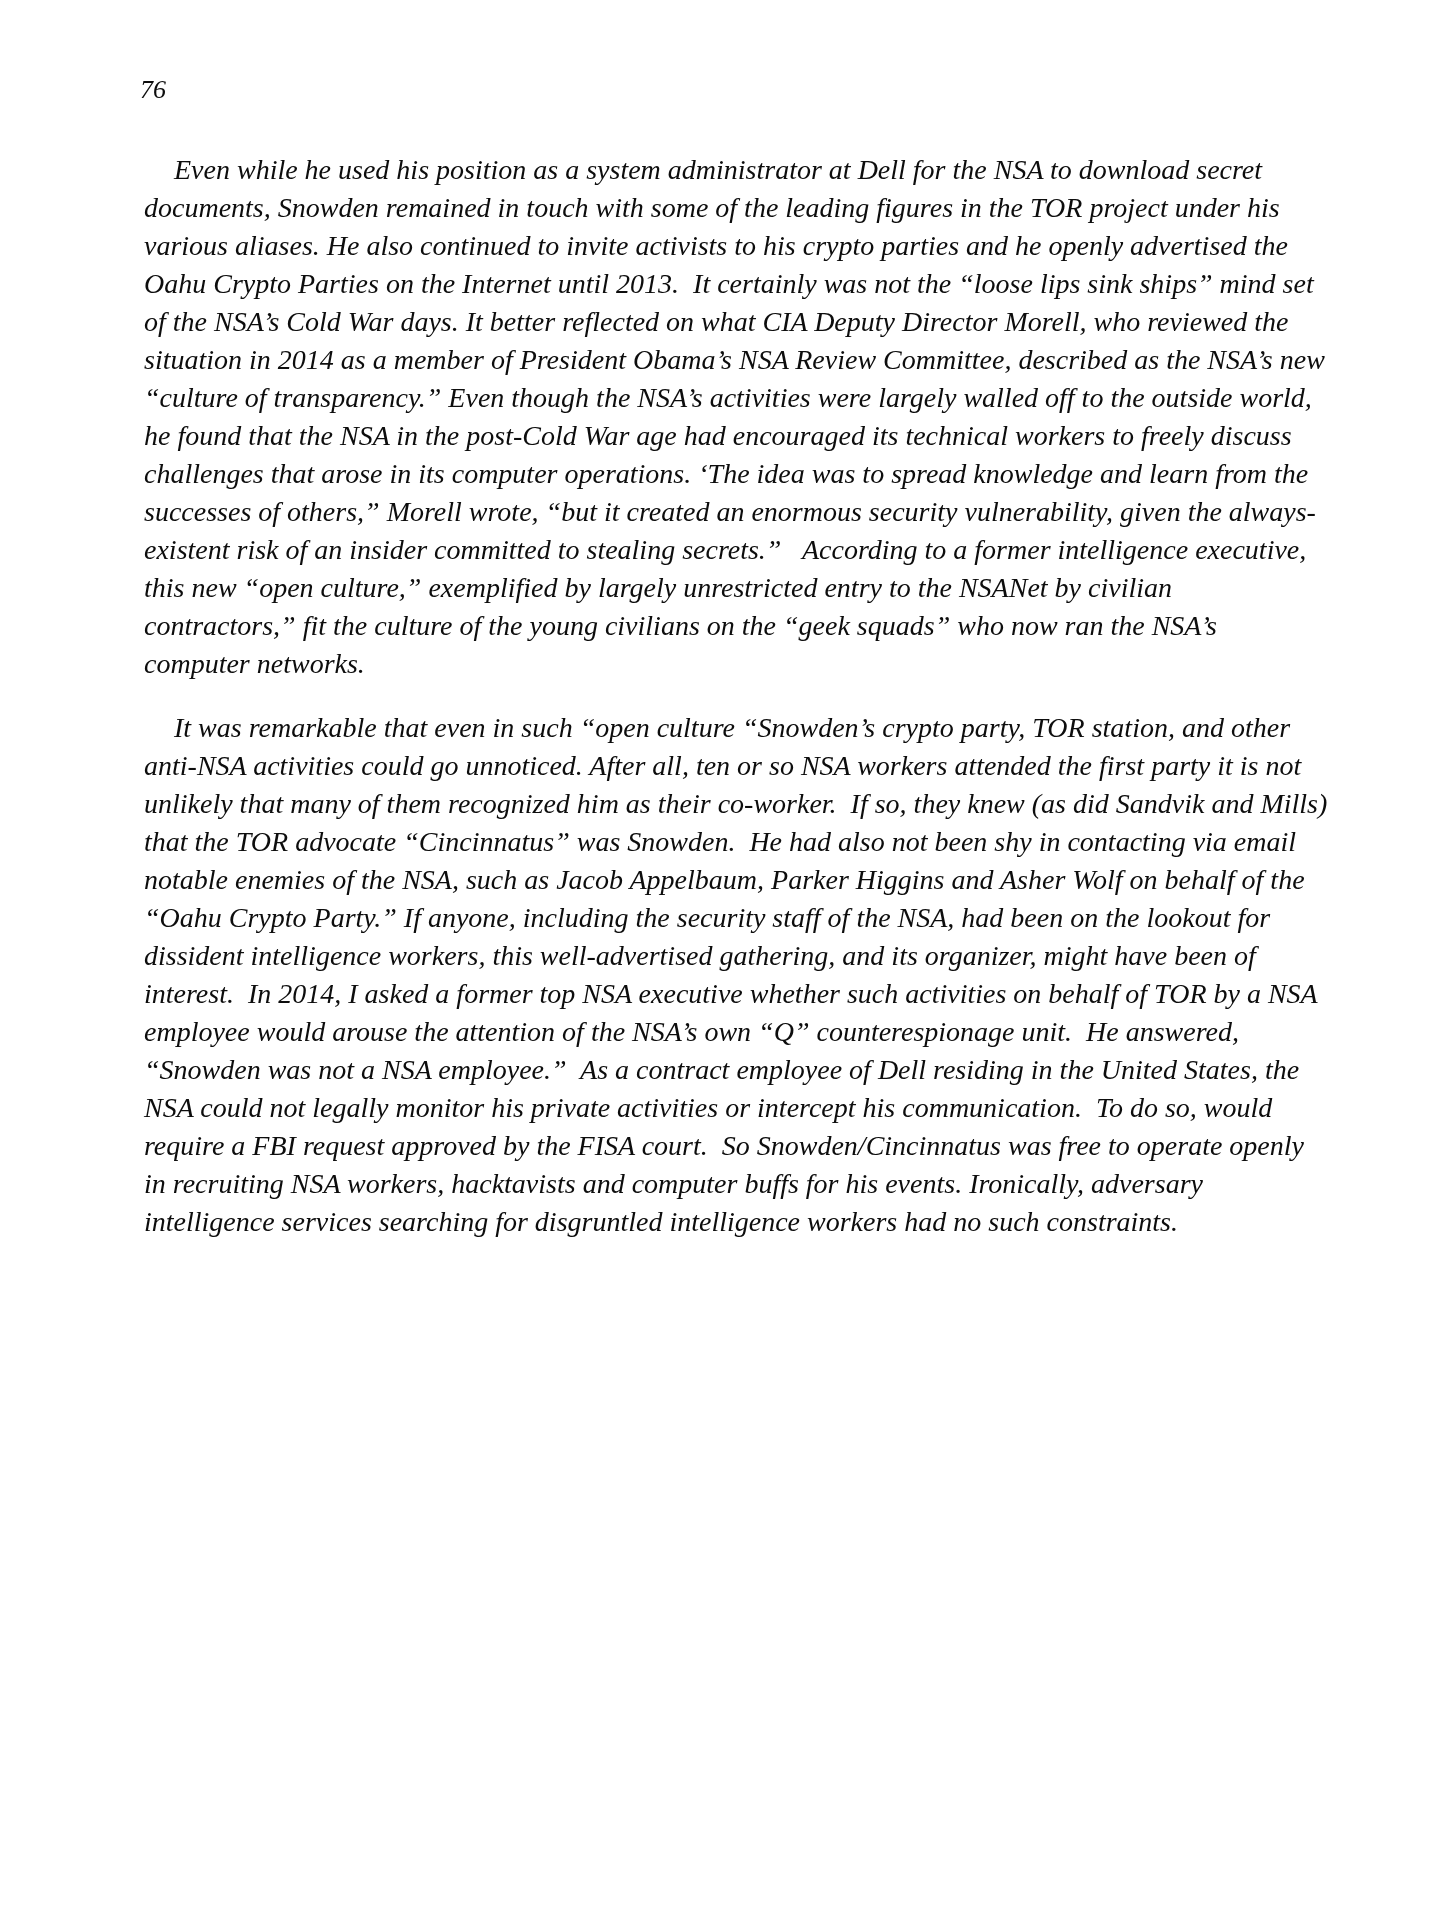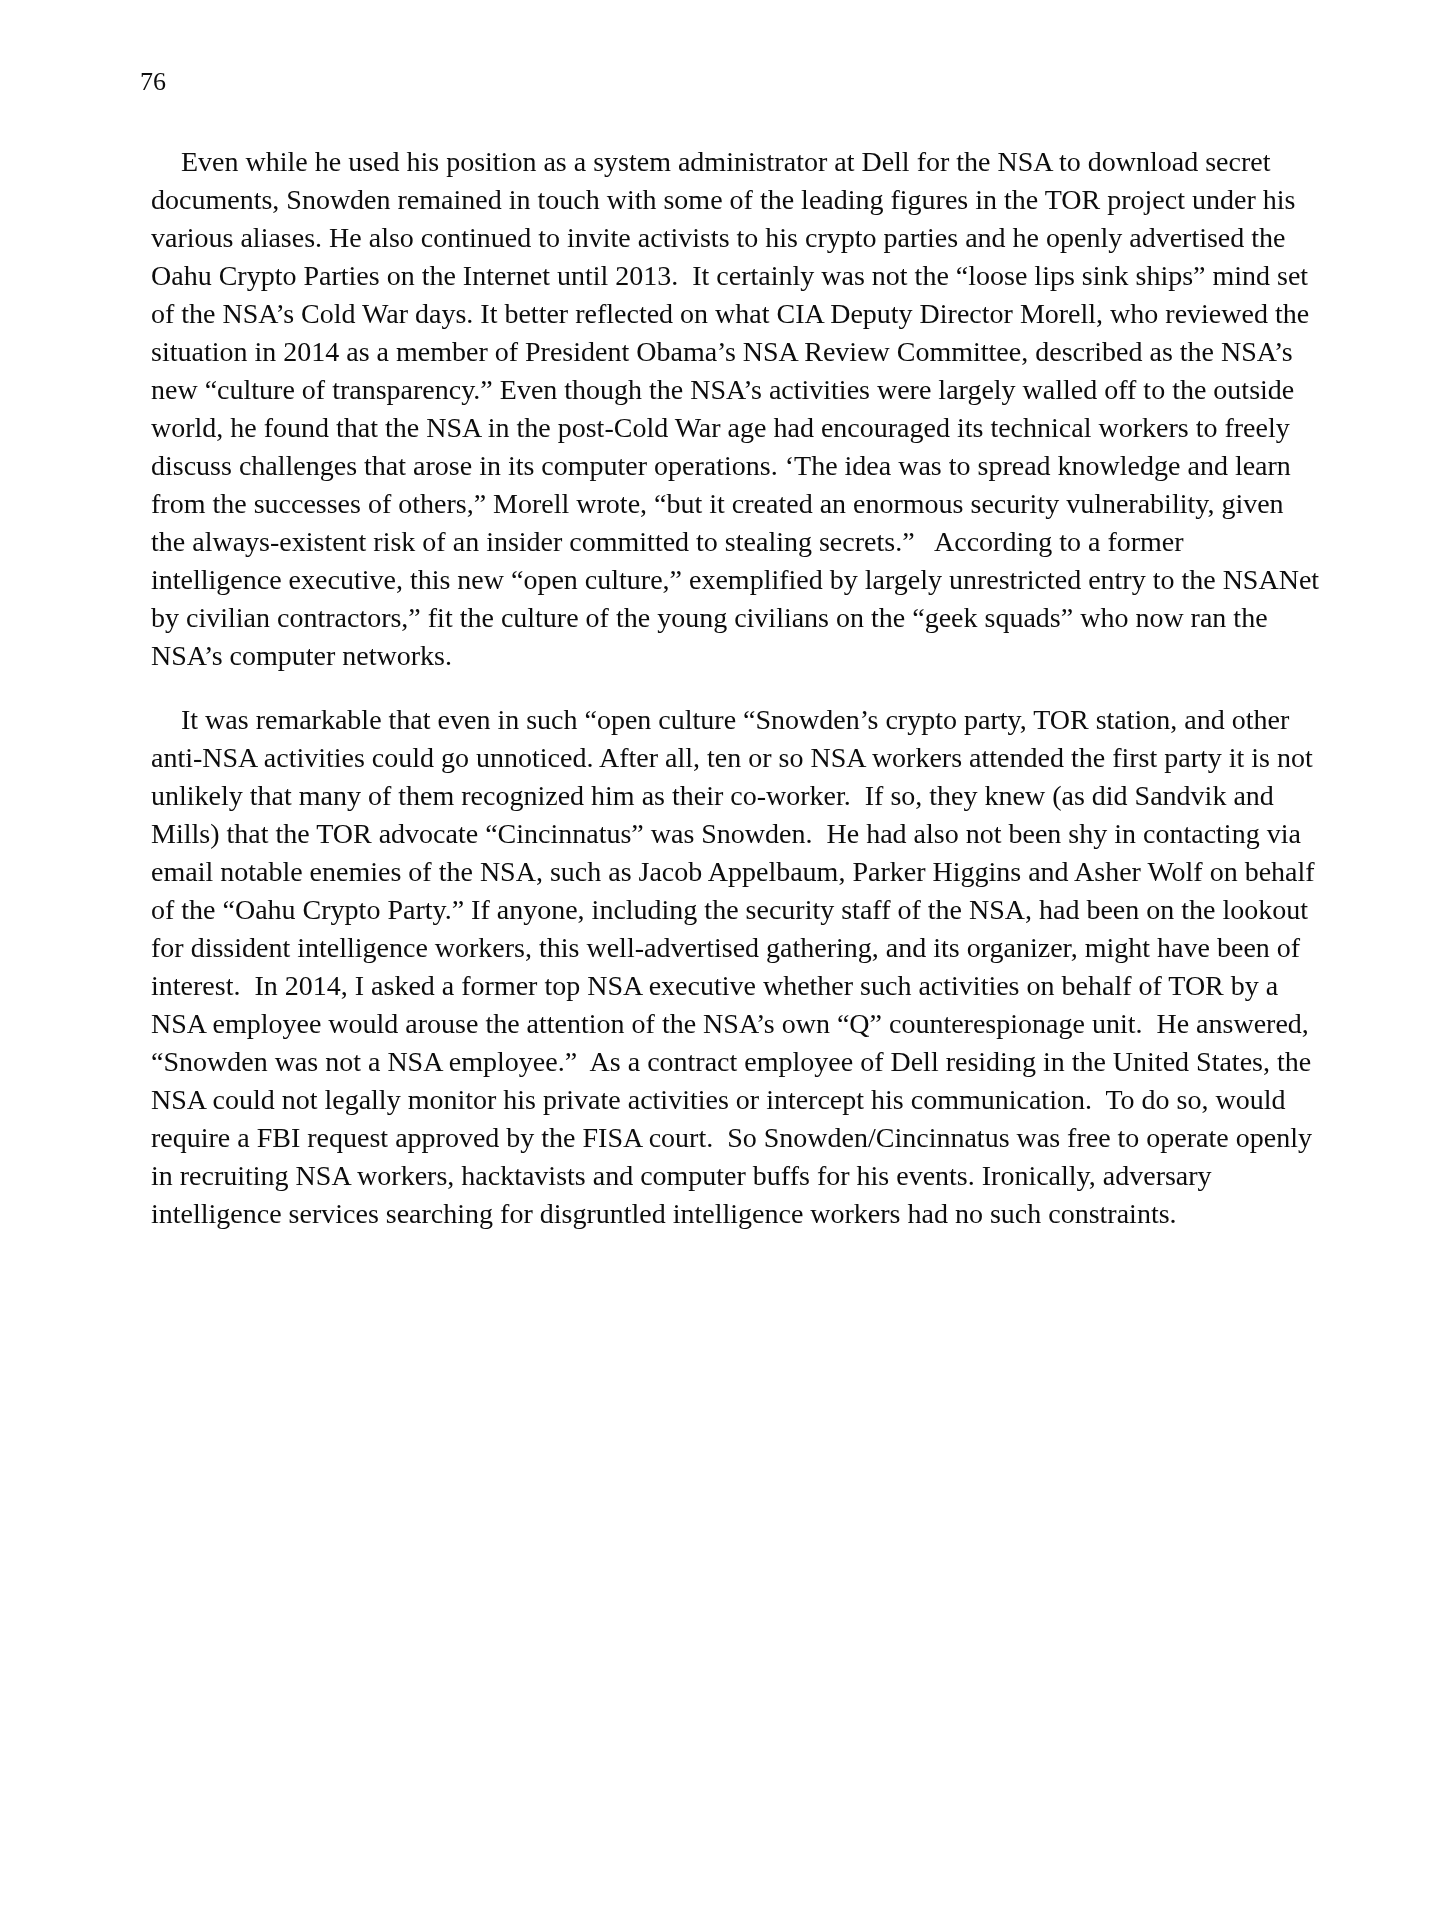--- a/index.html
+++ b/index.html
@@ -12,30 +12,31 @@
     width: 1453px;
     height: 1920px;
     background: #ffffff;
     overflow: hidden;
     font-family: "Liberation Serif", serif;
     color: #0d0d0d;
   }
   .content {
     position: absolute;
     left: 140px;
-    top: 66px;
+    top: 74px;
     width: 1192px;
+    font-style: italic;
   }
   .page-number {
     font-size: 26px;
     line-height: 1.2;
     margin: 0 0 46px 0;
   }
   .para {
-    margin: 11px;
+    margin: 4px;
     font-size: 28px;
     line-height: 38px;
     text-align: left;
     text-indent: 30px;
     white-space: pre-wrap;
   }
   .para + .para {
     margin-top: 26px;
   }
   .bates-stamp {

